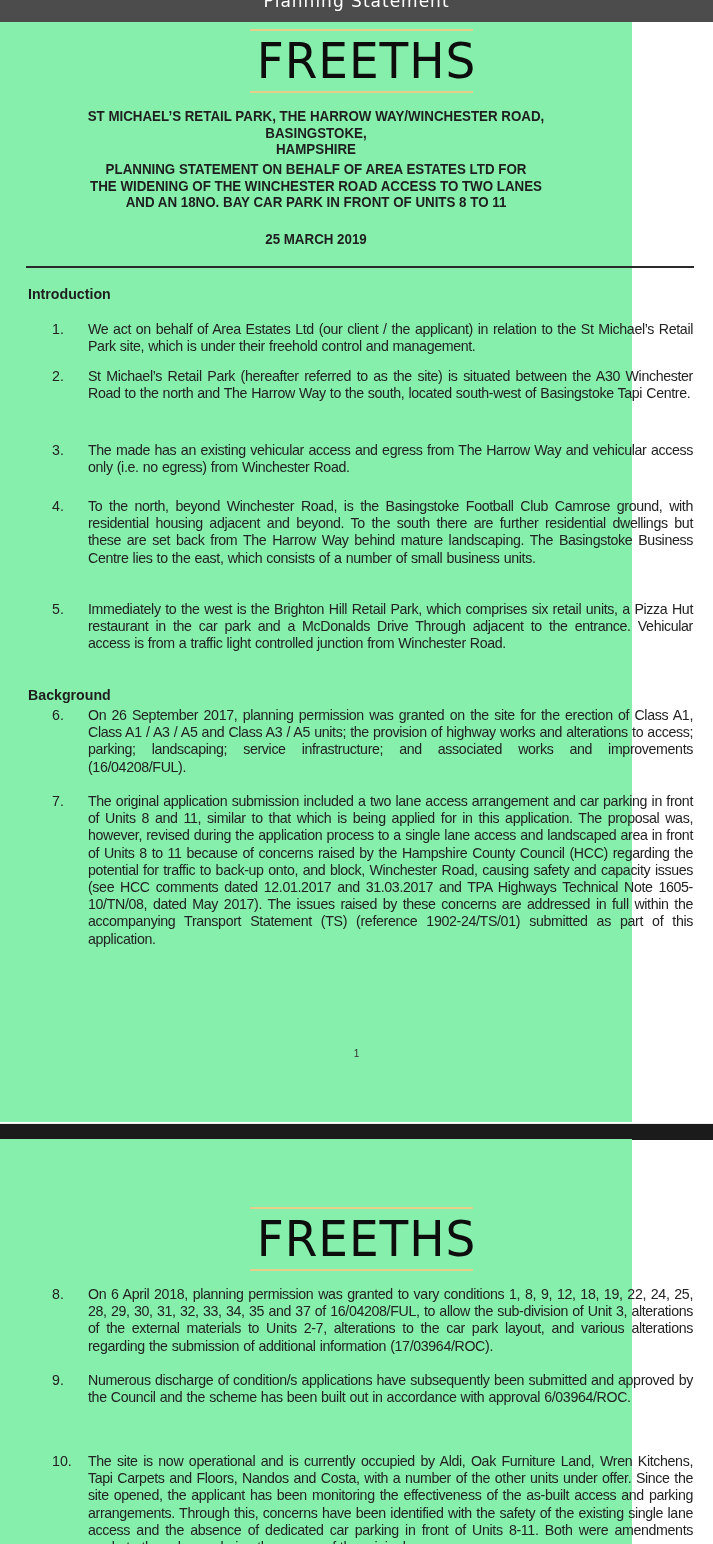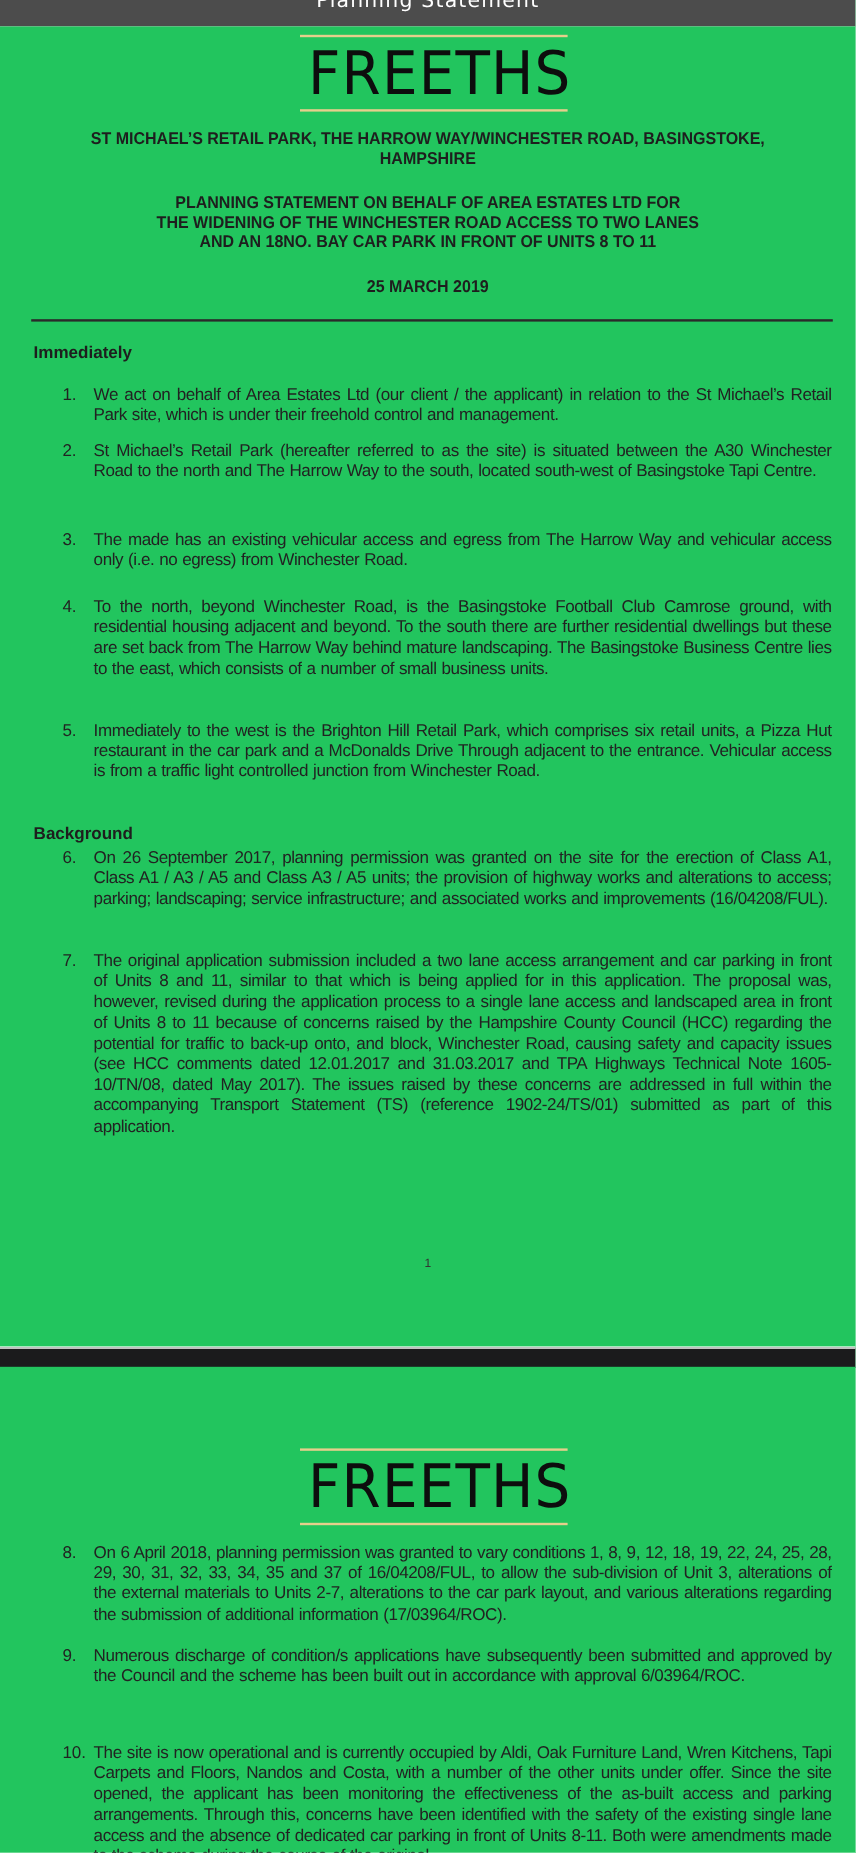--- a/index.html
+++ b/index.html
@@ -15,21 +15,21 @@
   .top-bar {
     position: absolute; left: 0; top: 0; width: 713px; height: 22px;
     background: #4c4c4c; overflow: hidden;
   }
   .top-bar-title {
     position: absolute; left: 0; right: 0; top: -9px;
     text-align: center; color: #ffffff; font-size: 17px;
     font-family: "DejaVu Sans", sans-serif; letter-spacing: 1px;
   }
   .page {
-    position: absolute; left: 0; width: 713px; background: #22c55e;
+    position: absolute; left: 0; width: 632px; background: #86efac;
   }
   .page1 { top: 22px; height: 1100px; }
   .page-sep {
     position: absolute; left: 0; top: 1123px; width: 713px; height: 16px;
     background: #1b1b1c; border-top: 1px solid #ececec;
   }
   .page2 { top: 1139px; height: 405px; }
 
   .logo {
     position: absolute; left: 250px; width: 223px; height: 64px;
@@ -57,21 +57,21 @@
     position: absolute; left: 28px; font-weight: bold; font-size: 14.2px; color: #1e1e1e;
   }
   .para {
     position: absolute; left: 52px; width: 641px;
     font-size: 14.2px; line-height: 17.2px; color: #222222;
   }
   .para .num {
     position: absolute; left: 0; top: 0; width: 26px;
   }
   .para .text {
-    margin-left: 26px; text-align: justify; text-align-last: left;
+    margin-left: 36px; text-align: justify; text-align-last: left;
     letter-spacing: -0.35px; word-spacing: 0.5px;
   }
   .page-number {
     position: absolute; left: 0; width: 713px; text-align: center;
     font-size: 10px; color: #333333;
   }
 </style>
 </head>
 <body>
 
@@ -94,21 +94,21 @@
   <div class="heading-block" style="top:139px;">
     <div>PLANNING STATEMENT ON BEHALF OF AREA ESTATES LTD FOR</div>
     <div>THE WIDENING OF THE WINCHESTER ROAD ACCESS TO TWO LANES</div>
     <div>AND AN 18NO. BAY CAR PARK IN FRONT OF UNITS 8 TO 11</div>
   </div>
 
   <div class="heading-block" style="top:209px;">25 MARCH 2019</div>
 
   <div class="hrule" style="top:244px;"></div>
 
-  <div class="section-heading" style="top:264px;">Immediately</div>
+  <div class="section-heading" style="top:264px;">Introduction</div>
 
   <div class="para" style="top:299px;">
     <span class="num">1.</span>
     <div class="text">We act on behalf of Area Estates Ltd (our client / the applicant) in relation to the St Michael’s Retail Park site, which is under their freehold control and management.</div>
   </div>
 
   <div class="para" style="top:346px;">
     <span class="num">2.</span>
     <div class="text">St Michael’s Retail Park (hereafter referred to as the site) is situated between the A30 Winchester Road to the north and The Harrow Way to the south, located south-west of Basingstoke Tapi Centre.</div>
   </div>

